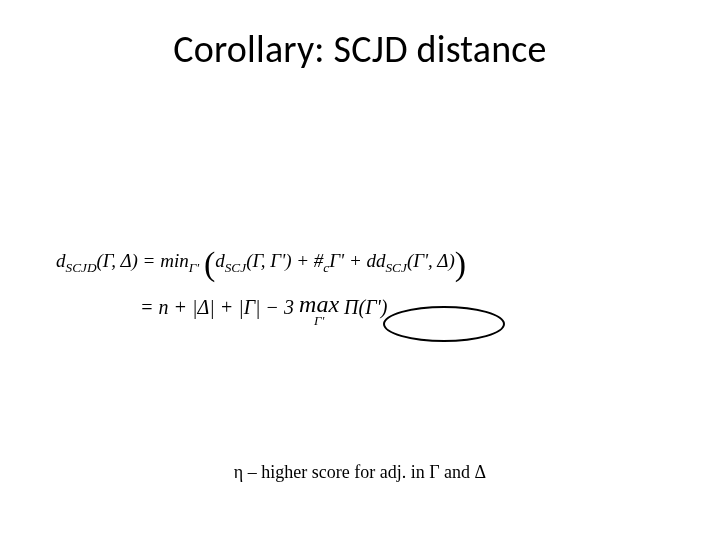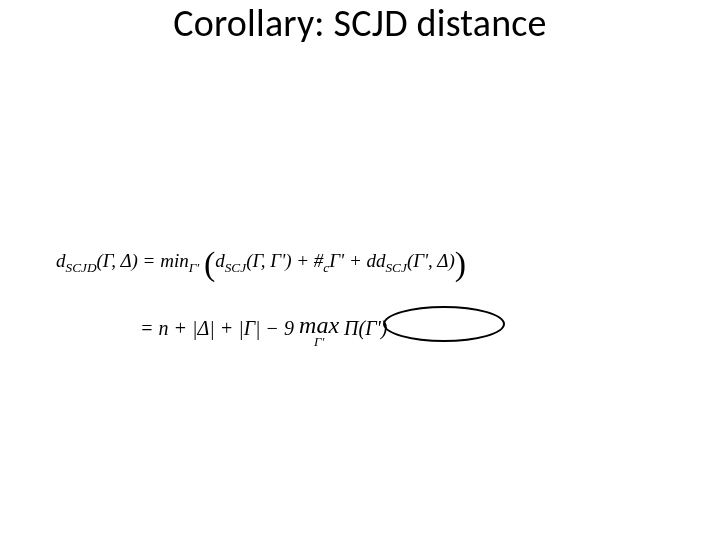--- a/index.html
+++ b/index.html
@@ -15,20 +15,21 @@
   .slide {
     width: 720px;
     height: 540px;
     position: relative;
     box-sizing: border-box;
   }
   .title {
     text-align: center;
     font-size: 38px;
     font-weight: 400;
+    padding-top: 26px;
     letter-spacing: 0.2px;
   }
   .bullets {
     margin: 40px 0 0 34px;
     padding: 0;
     font-size: 27px;
     line-height: 1.35;
   }
   .bullets li {
     list-style: none;
@@ -46,21 +47,21 @@
     position: absolute;
     left: 56px;
     top: 250px;
     width: 620px;
   }
   .eq1 {
     font-family: "Cambria Math", "Times New Roman", serif;
     font-size: 19px;
     font-style: italic;
     white-space: nowrap;
-    margin-bottom: 37px;
+    margin-bottom: 16px;
   }
   .eq1 .big {
     font-size: 34px;
     font-style: normal;
     vertical-align: -8px;
     display: inline-block;
     line-height: 0.6;
   }
   .eq1 sub, .eq2 sub, .eq3 sub { font-size: 0.7em; font-style: italic; }
   .eq2 {
@@ -123,26 +124,27 @@
 
 
   <div class="math-block">
 
     <div class="eq1">
       <span>d</span><sub>SCJD</sub><span>(Γ, Δ) = min</span><sub>Γ'</sub>
       <span class="big">(</span><span>d</span><sub>SCJ</sub><span>(Γ, Γ') + #</span><sub>c</sub><span>Γ' + dd</span><sub>SCJ</sub><span>(Γ', Δ)</span><span class="big">)</span>
     </div>
 
     <div class="eq2">
-      <span>= n + |Δ| + |Γ| − 9</span>
+      <span>= n + |Δ| + |Γ| − 3</span>
       <span class="max-wrap">
         <span class="top">max</span>
         <span class="bot">Γ'</span>
       </span><span> Π(Γ')</span>
     </div>
 
 
   </div>
 
   <div class="circle"></div>
 
+  <div class="caption">η – higher score for adj. in Γ and Δ</div>
 
 </div>
 
 </body></html>

